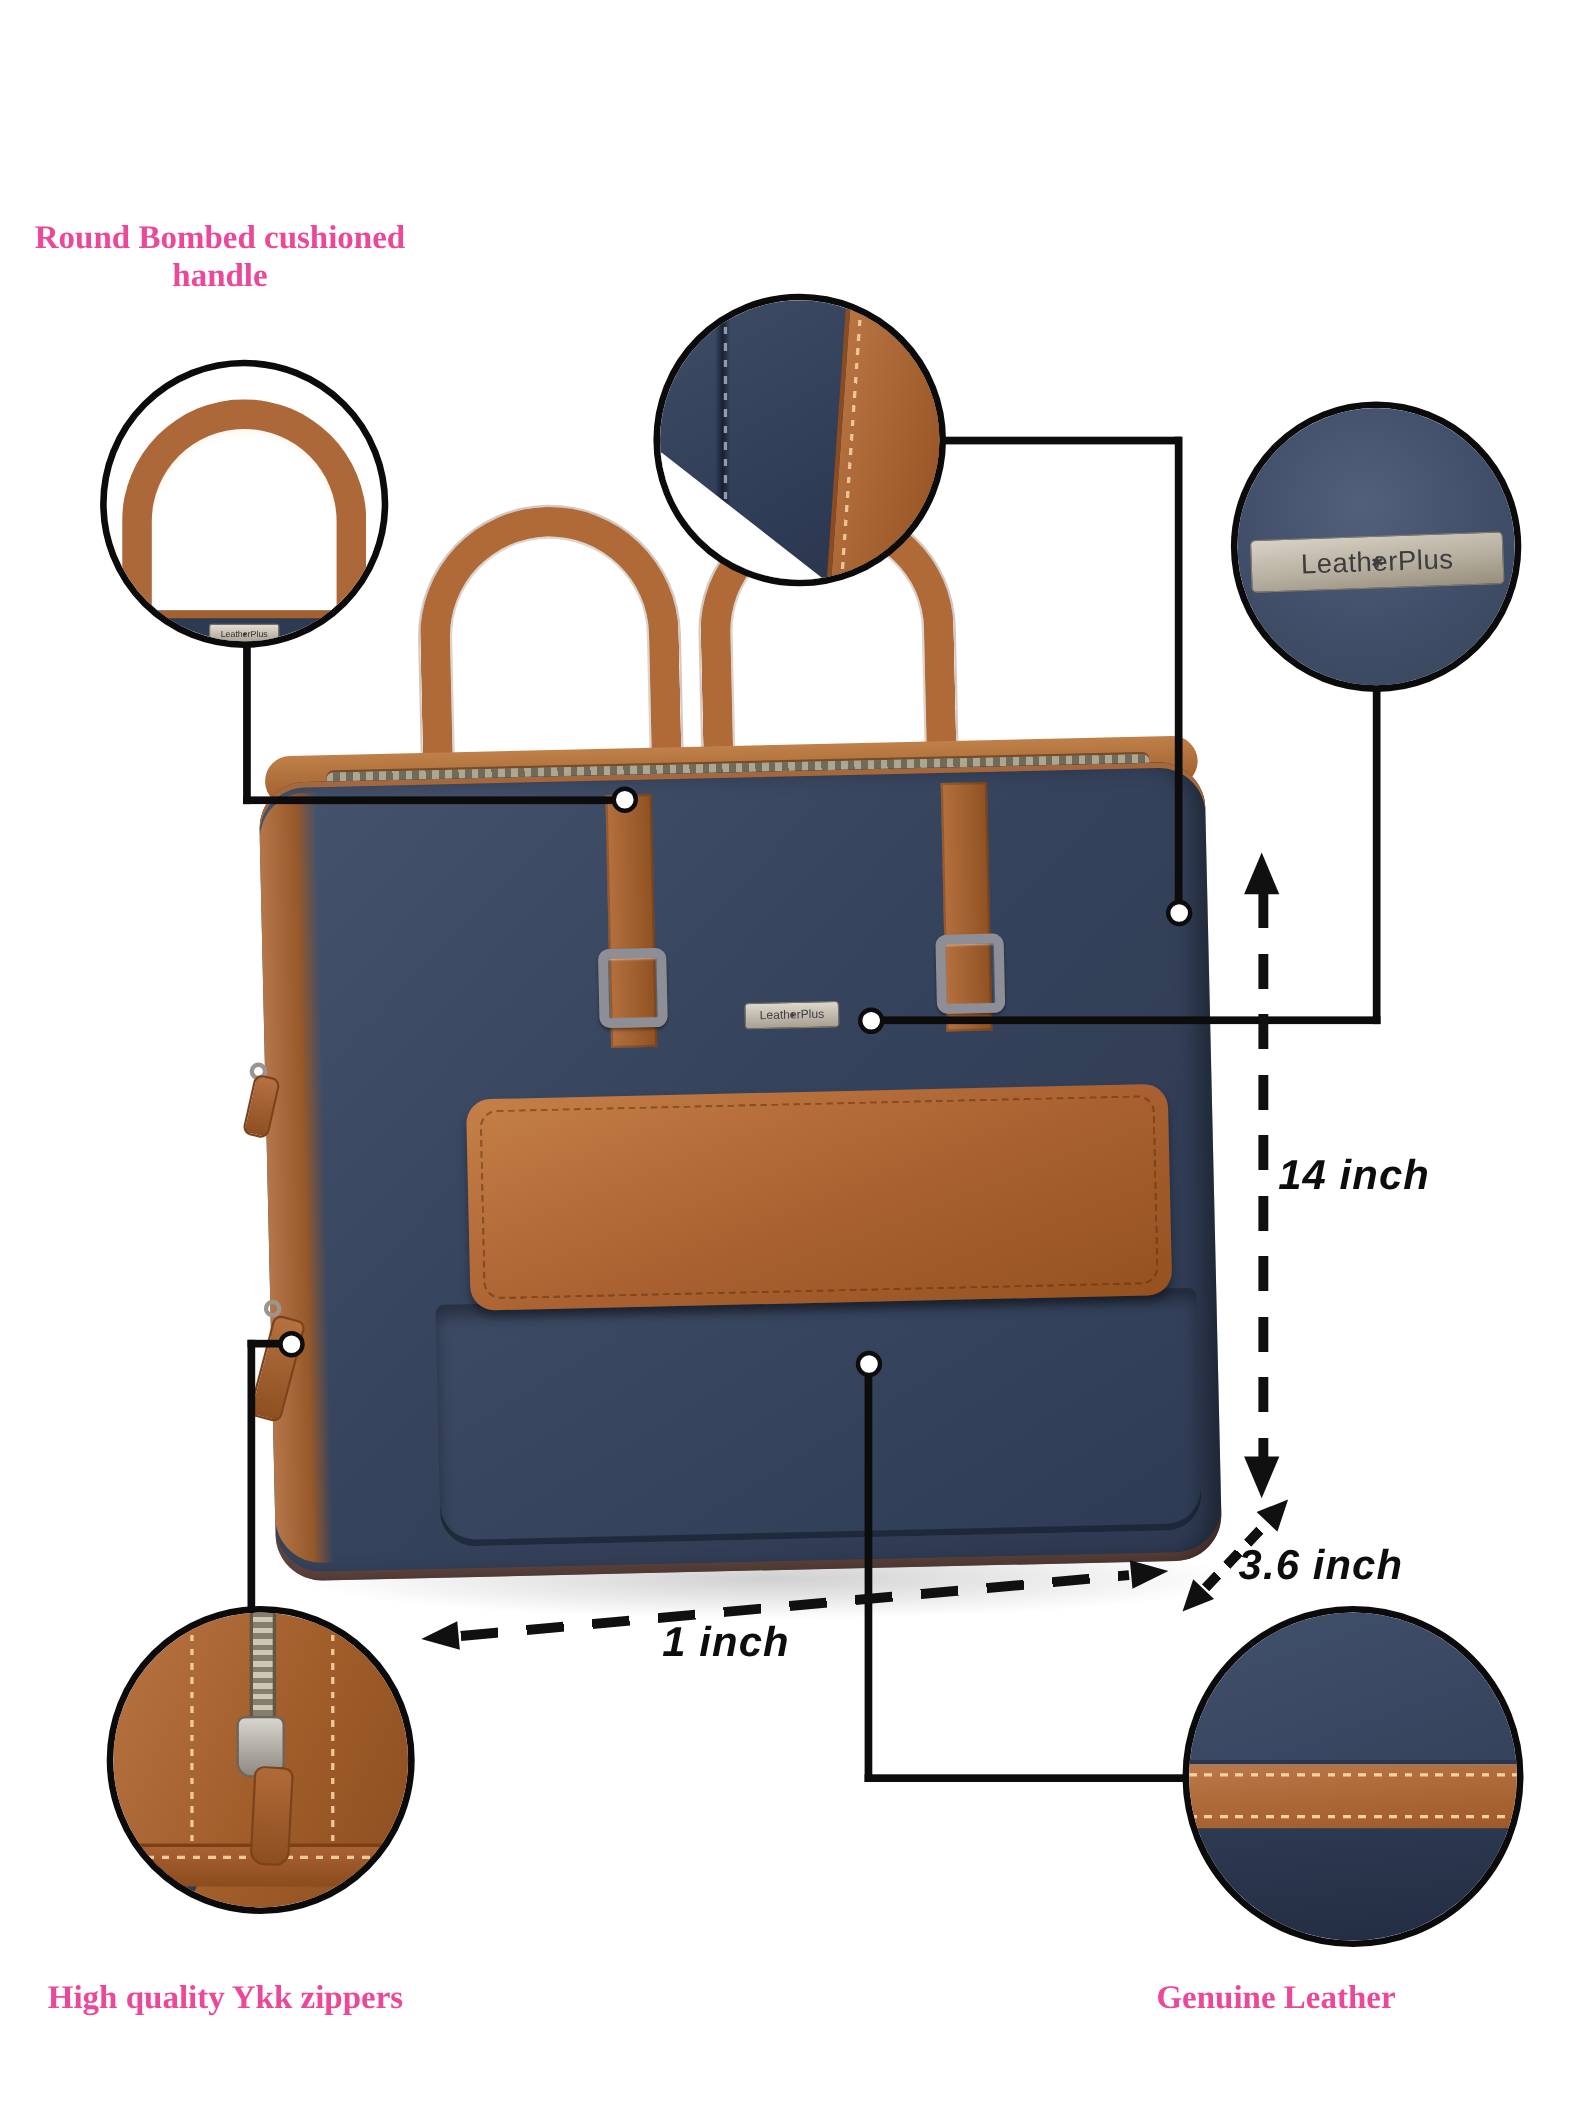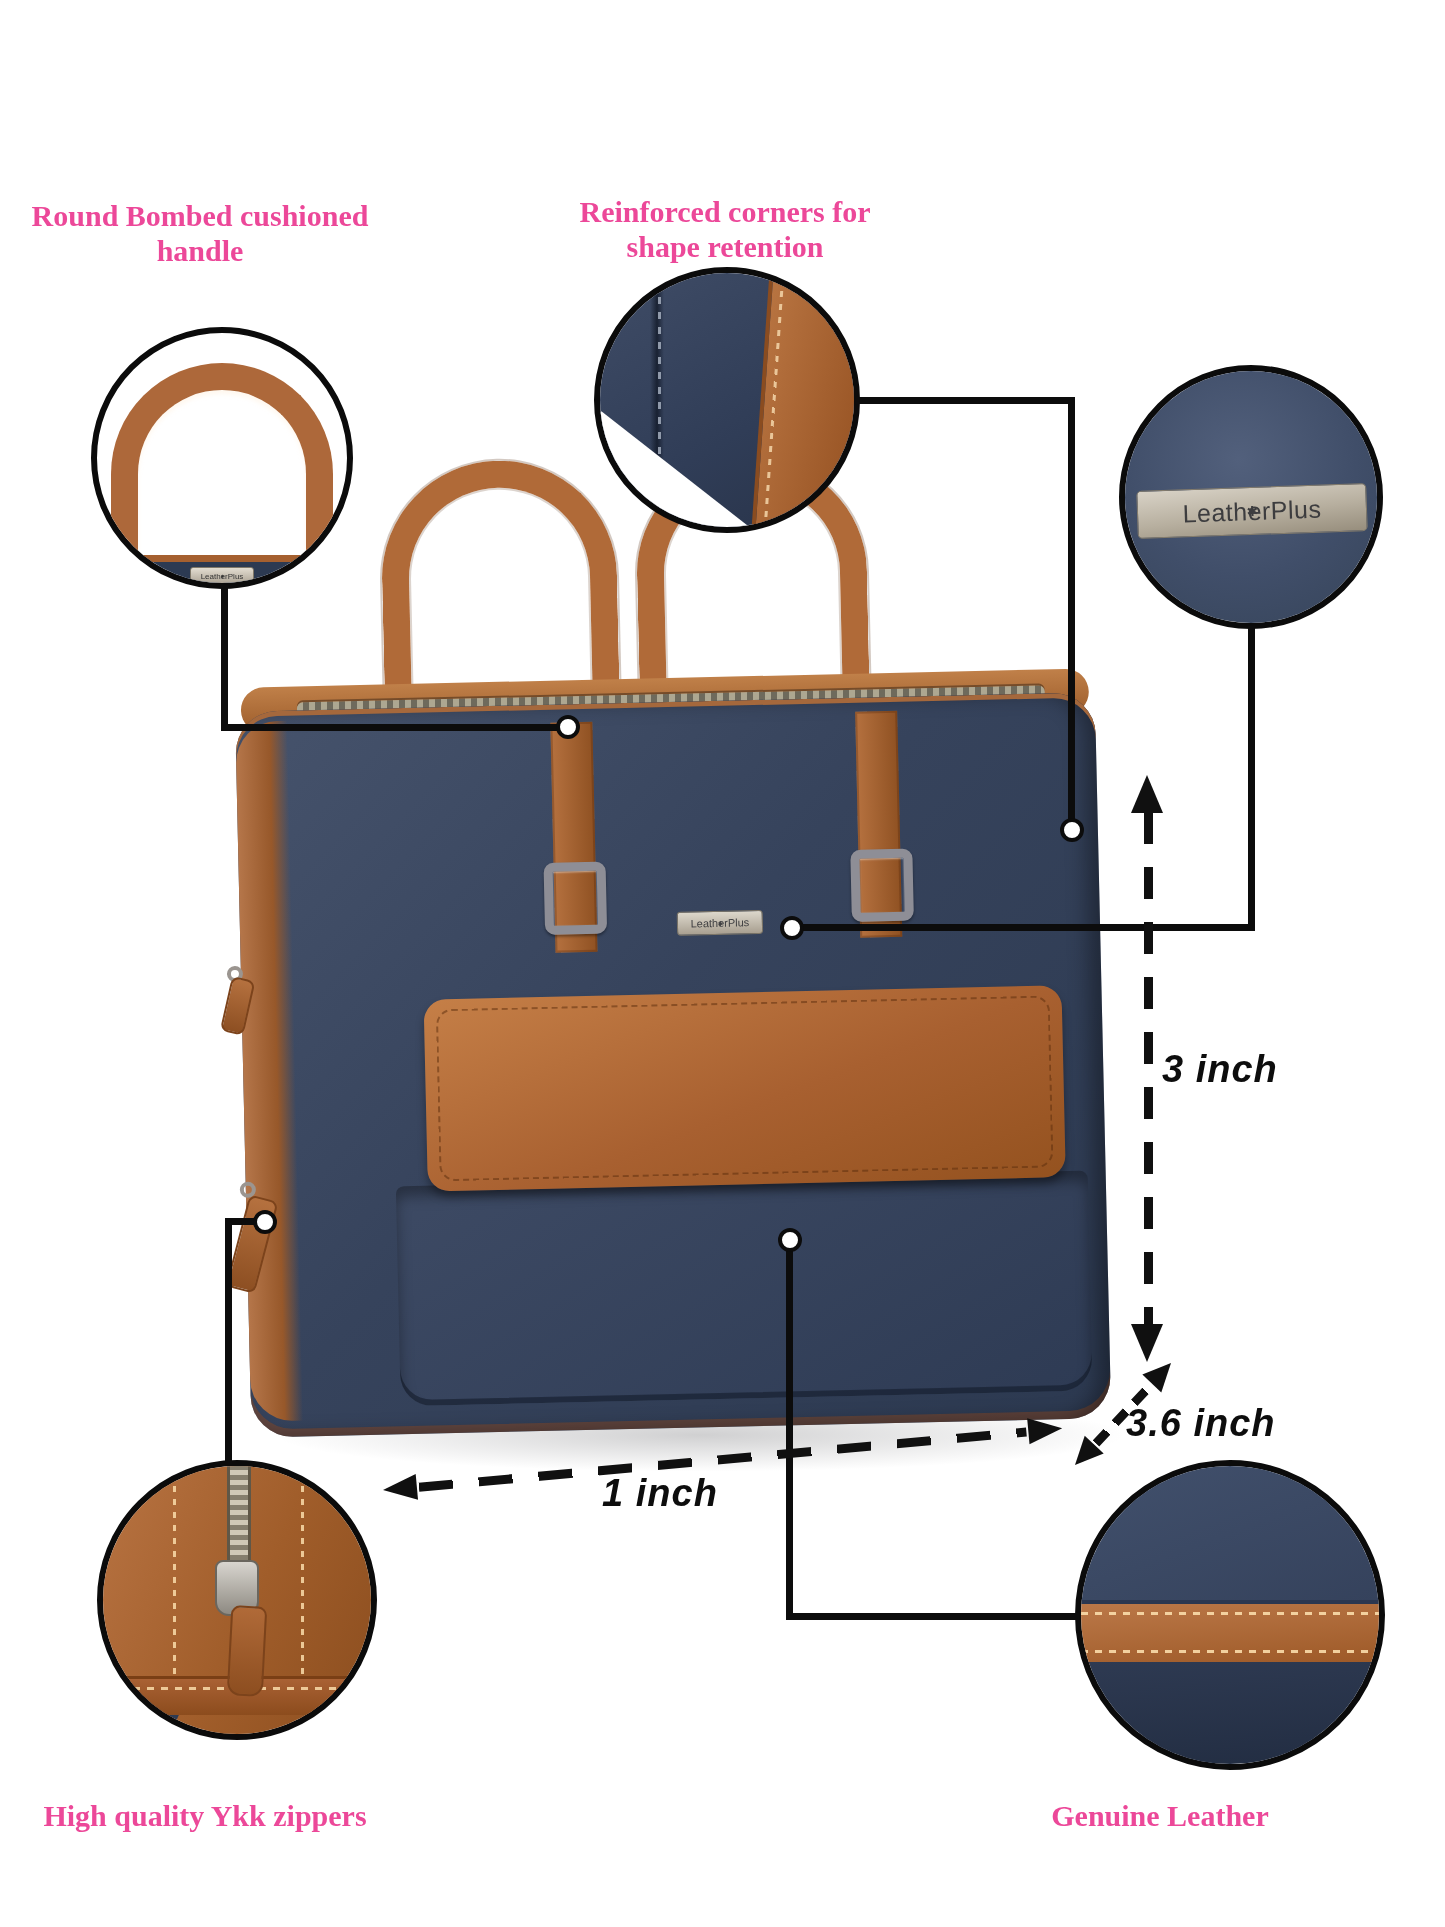--- a/index.html
+++ b/index.html
@@ -166,22 +166,20 @@
   .dim-25 .a-left{border-right-width:28px;}
   .dim-25 .a-right{border-left-width:28px;}
 </style>
 </head>
 <body>
 
 <div class="canvas">
 
   <div class="callout-label" style="left:20px;top:198px;width:360px;">Round Bombed cushioned
 handle</div>
-  <div class="callout-label" style="left:545px;top:194px;width:360px;">Reinforced corners for
-shape retention</div>
   <div class="callout-label" style="left:25px;top:1798px;width:360px;">High quality Ykk zippers</div>
   <div class="callout-label" style="left:980px;top:1798px;width:360px;">Genuine Leather</div>
 
   <div class="bag-shadow"></div>
 
   <div class="bag">
     <div class="bag-handle left"></div>
     <div class="bag-handle right"></div>
     <div class="bag-top">
       <div class="bag-teeth"></div>
@@ -270,21 +268,21 @@
   <div class="line" style="left:225px;top:1218px;width:7px;height:246px;"></div>
   <div class="dot" style="left:253px;top:1210px;"></div>
 
   <div class="line" style="left:786px;top:1240px;width:7px;height:380px;"></div>
   <div class="line" style="left:786px;top:1613px;width:293px;height:7px;"></div>
   <div class="dot" style="left:778px;top:1228px;"></div>
 
   <div class="arr up"></div>
   <div class="dash-v"></div>
   <div class="arr down"></div>
-  <div class="dim-label" style="left:1162px;top:1048px;">3 inch</div>
+  <div class="dim-label" style="left:1162px;top:1048px;">14 inch</div>
 
   <div class="dim-rot dim-15">
     <div class="a-left"></div>
     <div class="dashes"></div>
     <div class="a-right"></div>
   </div>
   <div class="dim-label" style="left:560px;top:1472px;width:200px;text-align:center;">1 inch</div>
 
   <div class="dim-rot dim-25">
     <div class="a-left"></div>

